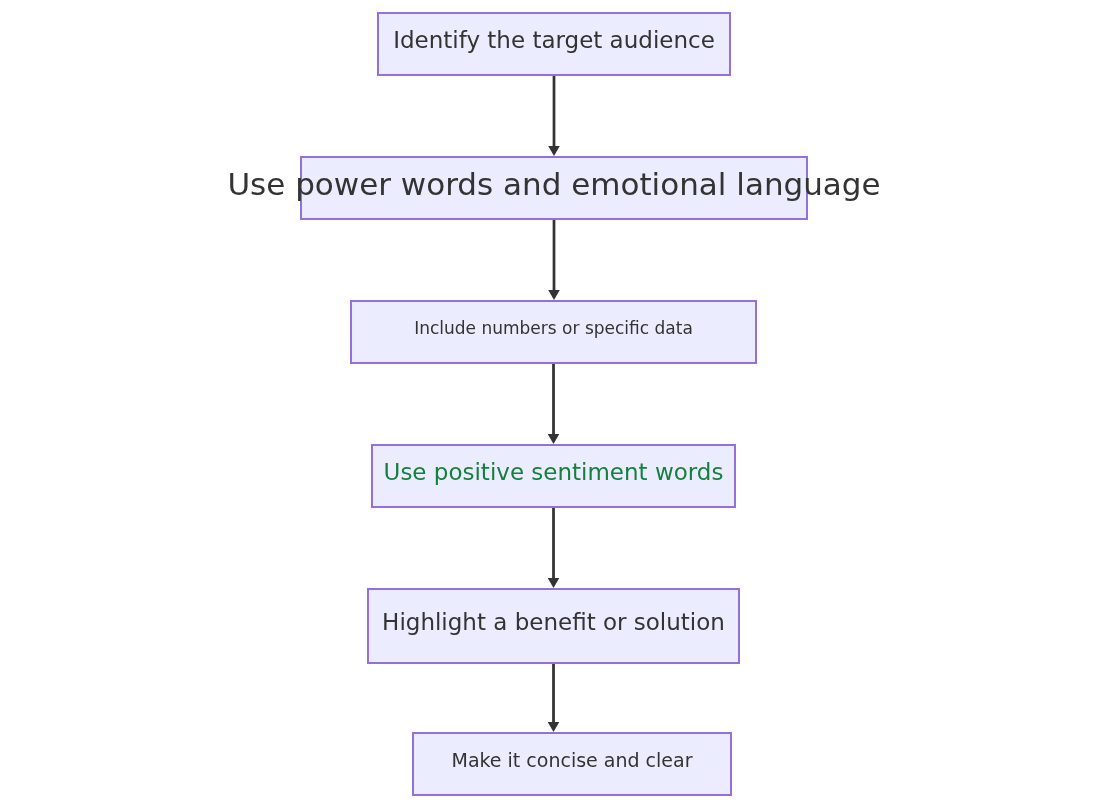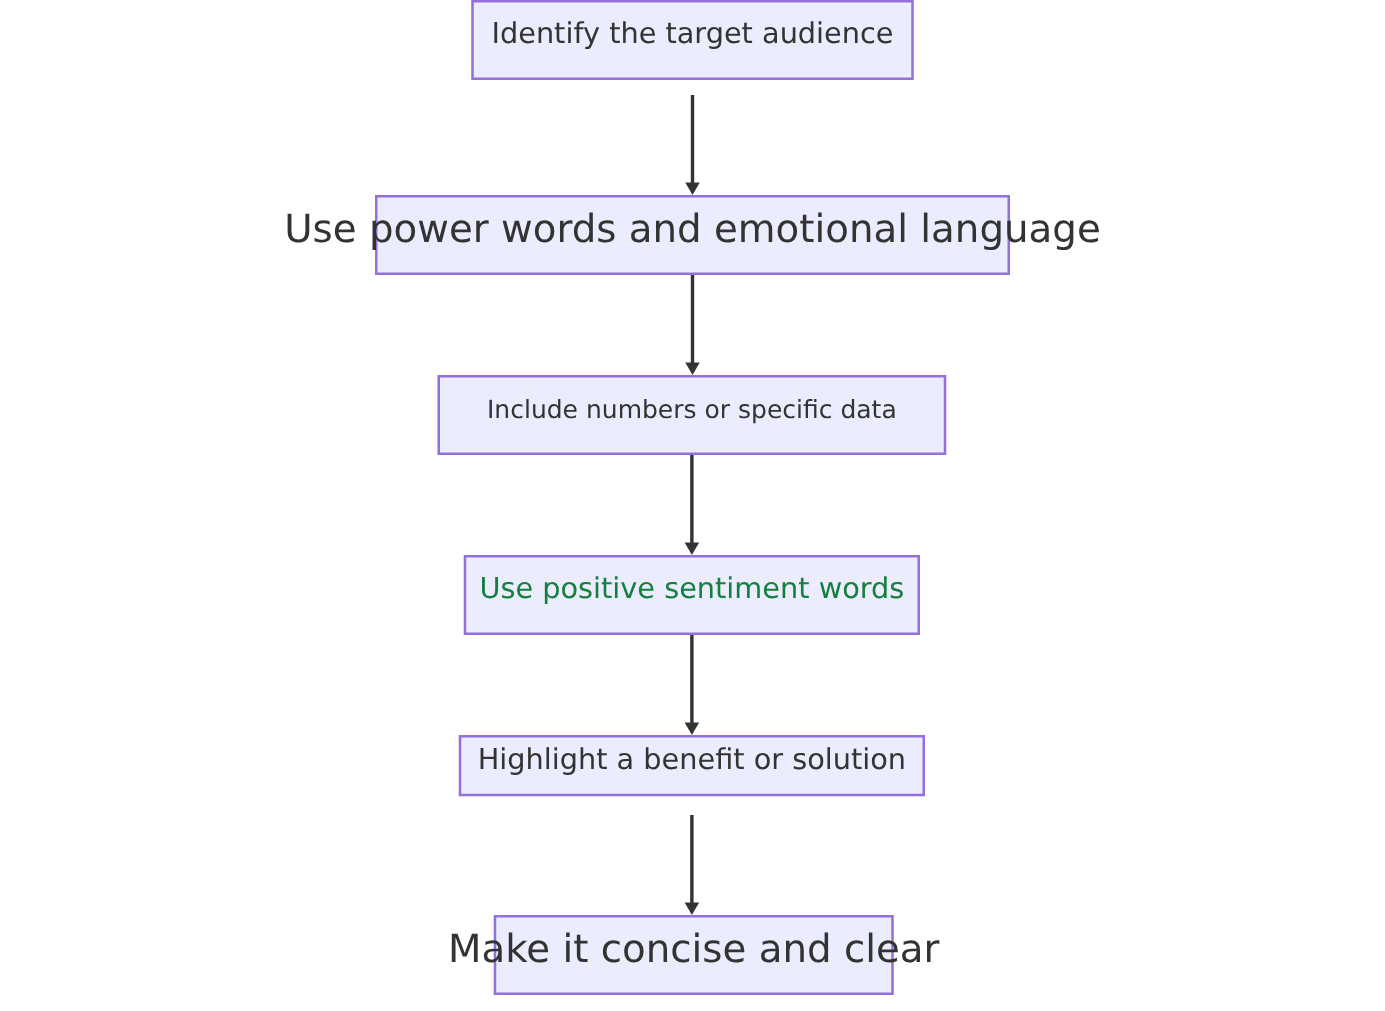--- a/index.html
+++ b/index.html
@@ -52,32 +52,32 @@
       <g>
         <line x1="553.5" y1="508" x2="553.5" y2="582" stroke="#333333" stroke-width="2.75"></line>
         <polygon points="547.7,578 559.3,578 553.5,588" fill="#333333"></polygon>
       </g>
       <g>
         <line x1="553.5" y1="652" x2="553.5" y2="726" stroke="#333333" stroke-width="2.75"></line>
         <polygon points="547.7,722 559.3,722 553.5,732" fill="#333333"></polygon>
       </g>
     </svg>
   <div class="nodes-layer">
-      <div class="node" style="left: 377px; top: 0; width: 354px; height: 64px; background: rgb(236, 236, 255); border: 2px solid rgb(147, 112, 219); color: rgb(51, 51, 51); font-size: 23px;">
+      <div class="node" style="left: 377px; top: 12px; width: 354px; height: 64px; background: rgb(236, 236, 255); border: 2px solid rgb(147, 112, 219); color: rgb(51, 51, 51); font-size: 23px;">
         <span class="node-label">Identify the target audience</span>
       </div>
       <div class="node" style="left: 300px; top: 156px; width: 508px; height: 64px; background: rgb(236, 236, 255); border: 2px solid rgb(147, 112, 219); color: rgb(51, 51, 51); font-size: 31px;">
         <span class="node-label">Use power words and emotional language</span>
       </div>
-      <div class="node" style="left: 350px; top: 300px; width: 407px; height: 64px; background: rgb(236, 236, 255); border: 2px solid rgb(147, 112, 219); color: rgb(51, 51, 51); font-size: 20px;">
+      <div class="node" style="left: 350px; top: 300px; width: 407px; height: 64px; background: rgb(236, 236, 255); border: 2px solid rgb(147, 112, 219); color: rgb(51, 51, 51); font-size: 17px;">
         <span class="node-label">Include numbers or specific data</span>
       </div>
       <div class="node" style="left: 371px; top: 444px; width: 365px; height: 64px; background: rgb(236, 236, 255); border: 2px solid rgb(147, 112, 219); color: #15803d; font-size: 23px;">
         <span class="node-label">Use positive sentiment words</span>
       </div>
-      <div class="node" style="left: 367px; top: 588px; width: 373px; height: 49px; background: rgb(236, 236, 255); border: 2px solid rgb(147, 112, 219); color: rgb(51, 51, 51); font-size: 23px;">
+      <div class="node" style="left: 367px; top: 588px; width: 373px; height: 76px; background: rgb(236, 236, 255); border: 2px solid rgb(147, 112, 219); color: rgb(51, 51, 51); font-size: 23px;">
         <span class="node-label">Highlight a benefit or solution</span>
       </div>
-      <div class="node" style="left: 395px; top: 732px; width: 320px; height: 64px; background: rgb(236, 236, 255); border: 2px solid rgb(147, 112, 219); color: rgb(51, 51, 51); font-size: 31px;">
+      <div class="node" style="left: 412px; top: 732px; width: 320px; height: 64px; background: rgb(236, 236, 255); border: 2px solid rgb(147, 112, 219); color: rgb(51, 51, 51); font-size: 19px;">
         <span class="node-label">Make it concise and clear</span>
       </div>
     </div>
 </div>
 
 </body></html>

